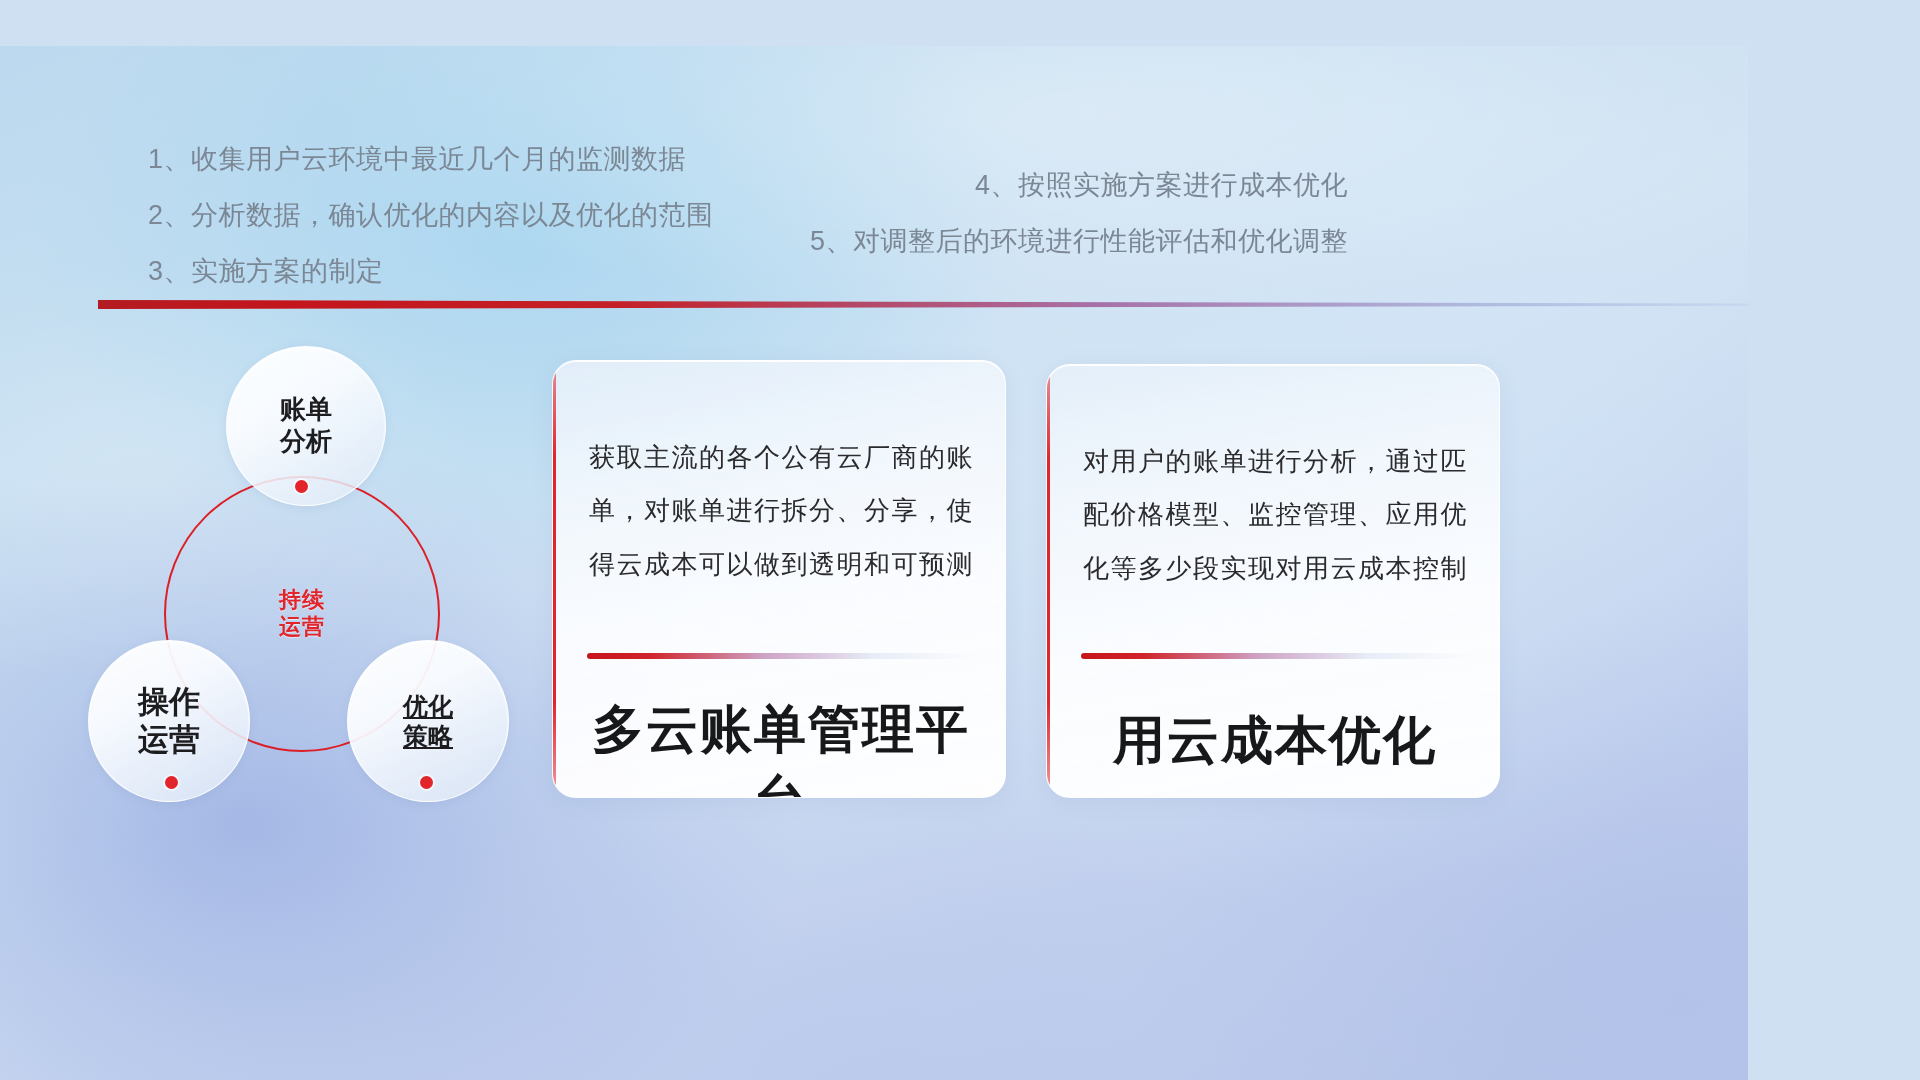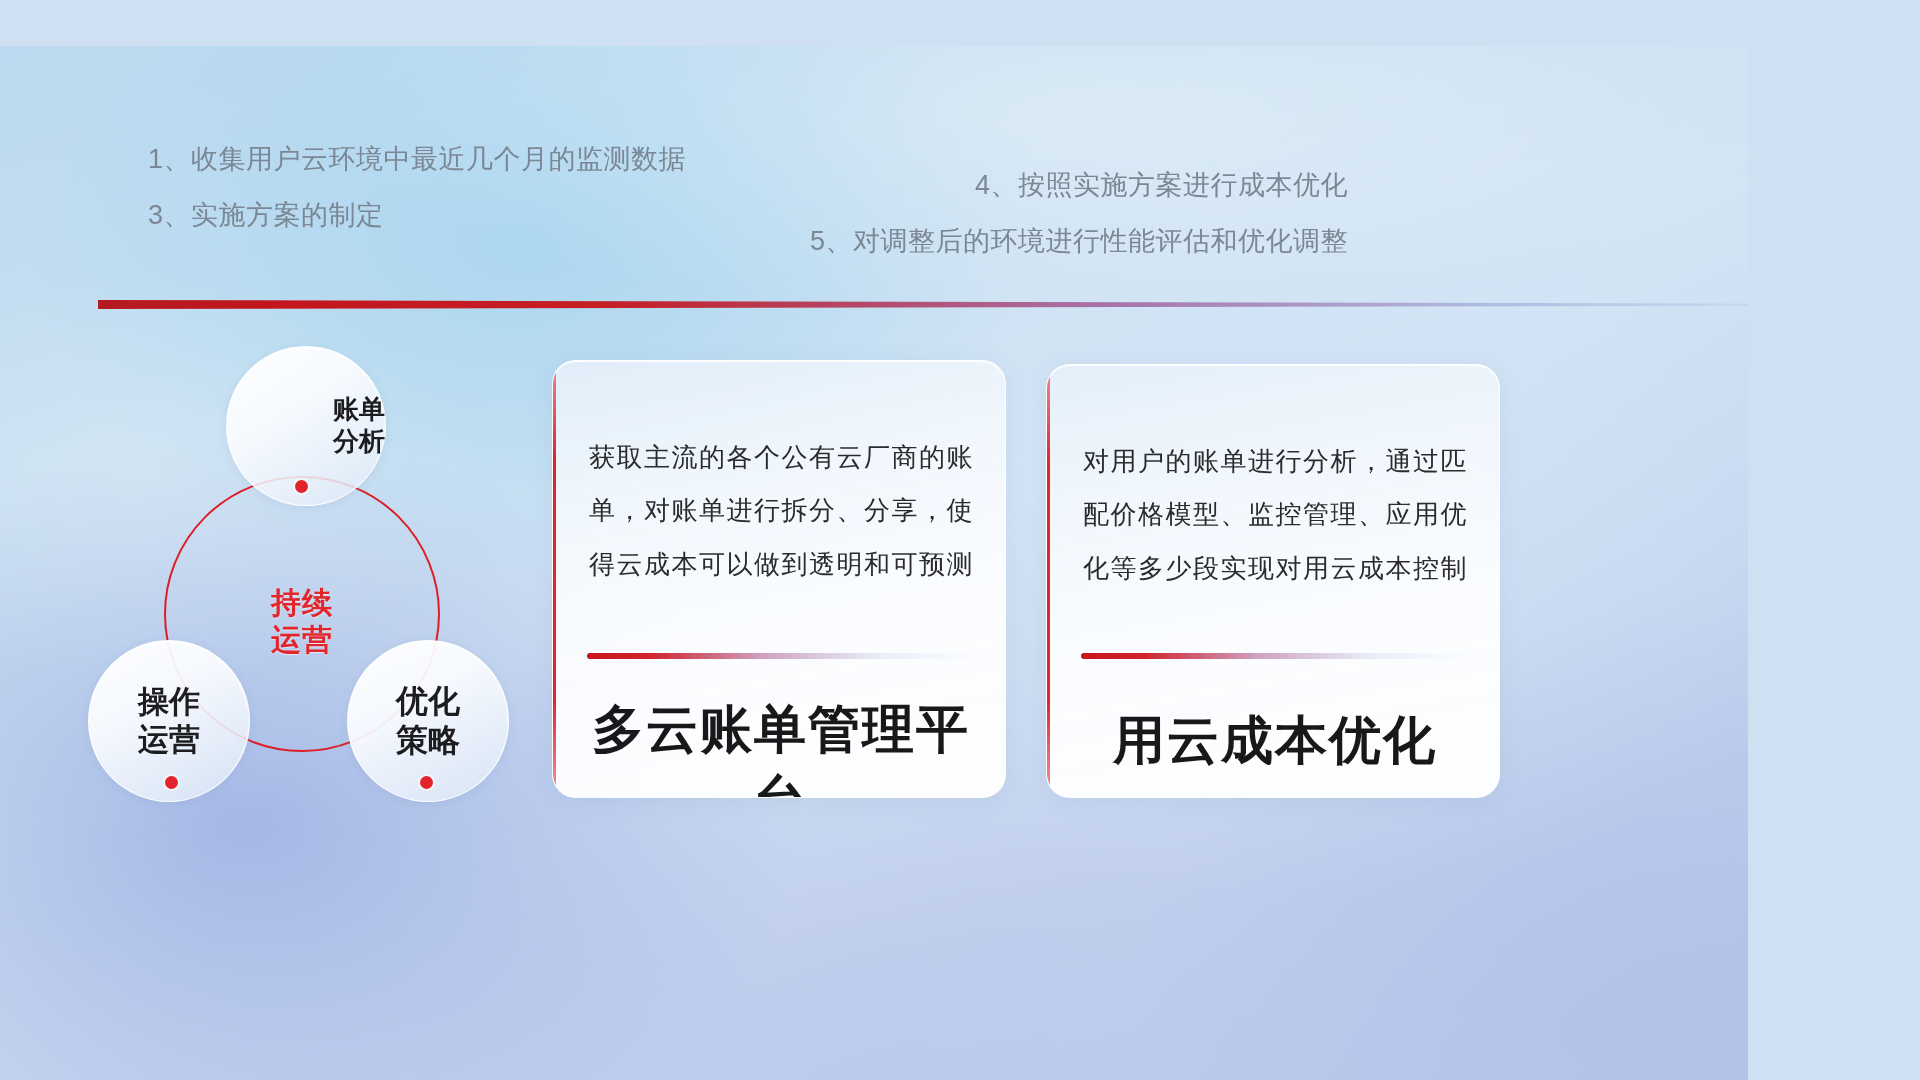--- a/index.html
+++ b/index.html
@@ -102,51 +102,51 @@
     justify-content: center;
     text-align: center;
     color: #1d1d1f;
     font-weight: 700;
     line-height: 1.22;
   }
   #circle-top {
     left: 146px; top: 18px;
     width: 158px; height: 158px;
     font-size: 26px;
-    justify-content: flex-end;
   }
   #circle-left {
     left: 8px; top: 312px;
     width: 160px; height: 160px;
     font-size: 31px;
   }
   #circle-right {
     left: 267px; top: 312px;
     width: 160px; height: 160px;
-    font-size: 32px;
+    font-size: 25px;
+    text-decoration: underline;
   }
   #ring-main {
     position: absolute;
     left: 84px; top: 148px;
     width: 276px; height: 276px;
     border-radius: 50%;
     border: 2.4px solid #dc1f26;
     box-sizing: border-box;
   }
   #center-label {
     position: absolute;
-    left: 84px; top: 156px;
+    left: 84px; top: 148px;
     width: 276px; height: 276px;
     display: flex;
     align-items: center;
     justify-content: center;
     text-align: left;
     color: #e2242b;
     font-weight: 800;
-    font-size: 30px;
+    font-size: 22px;
     line-height: 1.22;
     letter-spacing: 1px;
     text-shadow: 0 1px 1px rgba(255,255,255,0.6);
   }
   .node-dot {
     position: absolute;
     width: 13px; height: 13px;
     border-radius: 50%;
     background: #e2242b;
     box-shadow: 0 0 0 2px rgba(255,255,255,0.55);
@@ -224,20 +224,21 @@
   #card-1 .card-title { top: 334px; }
   #card-2 .card-title { top: 341px; }
 </style>
 </head>
 <body>
 
 <div id="stage">
 
   <div class="bullets" id="bullets-left">
     <div class="line">1、收集用户云环境中最近几个月的监测数据</div>
+    <div class="line">2、分析数据，确认优化的内容以及优化的范围</div>
     <div class="line">3、实施方案的制定</div>
   </div>
 
   <div class="bullets" id="bullets-right">
     <div class="line">4、按照实施方案进行成本优化</div>
     <div class="line">5、对调整后的环境进行性能评估和优化调整</div>
   </div>
 
   <div id="divider">
     <div class="bar"></div>

